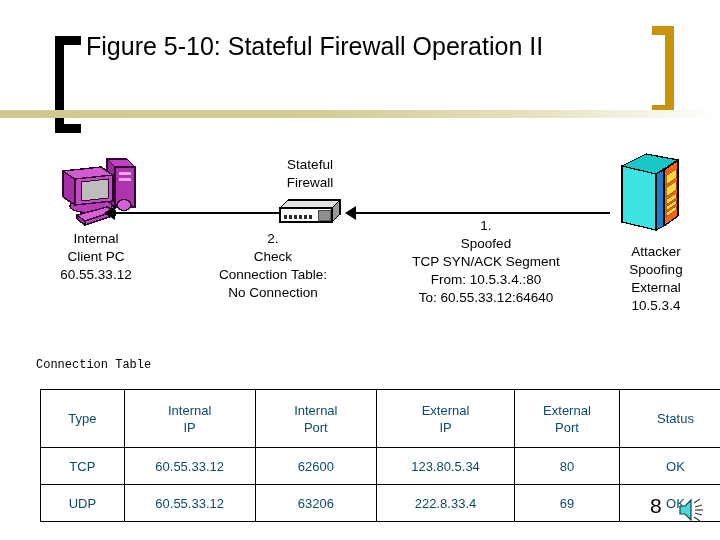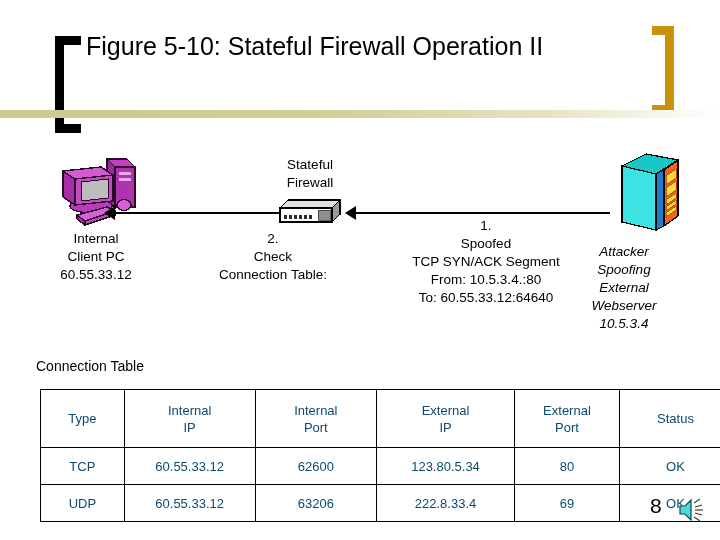--- a/index.html
+++ b/index.html
@@ -65,21 +65,21 @@
     text-align: center;
     font-size: 13.5px;
     line-height: 18px;
     color: #000000;
   }
 
   #firewall-label { left: 252px; top: 149px; width: 116px; margin-top: 7px; }
   #pc-label       { left: 26px;  top: 230px; width: 140px; }
   #step2-label    { left: 180px; top: 230px; width: 186px; }
   #step1-label    { left: 368px; top: 217px; width: 236px; }
-  #attacker-label { left: 564px; top: 243px; width: 120px; font-style: italic; }
+  #attacker-label { left: 596px; top: 243px; width: 120px; }
 
   
   .arrow-line {
     position: absolute;
     height: 2px;
     background: #000000;
     top: 212px;
   }
   #arrow-left-line  { left: 112px; width: 170px; }
   #arrow-right-line { left: 352px; width: 258px; }
@@ -98,22 +98,23 @@
   #pc-icon { position: absolute; left: 55px; top: 155px; width: 92px; height: 72px; }
   
   #firewall-icon { position: absolute; left: 278px; top: 198px; width: 66px; height: 30px; }
   
   #server-icon { position: absolute; left: 620px; top: 152px; width: 62px; height: 82px; }
 
   
   #conn-table-title {
     position: absolute;
     left: 36px; top: 358px;
-    font-size: 14px;
-    color: #000000;
+    font-size: 12px;
+    color: #000000;
+    font-family: Liberation Mono, monospace;
   }
   #conn-table {
     position: absolute;
     left: 40px; top: 389px;
     width: 692px;
     border-collapse: collapse;
     font-size: 13px;
     color: #0c4a6e;
   }
   #conn-table th, #conn-table td {
@@ -229,33 +230,33 @@
     </div>
   <div id="pc-label" class="caption">
       <div>Internal</div>
       <div>Client PC</div>
       <div>60.55.33.12</div>
     </div>
   <div id="step2-label" class="caption">
       <div>2.</div>
       <div>Check</div>
       <div>Connection Table:</div>
+      <div>No Connection</div>
     </div>
   <div id="step1-label" class="caption">
       <div>1.</div>
       <div>Spoofed</div>
       <div>TCP SYN/ACK Segment</div>
       <div>From: 10.5.3.4.:80</div>
       <div>To: 60.55.33.12:64640</div>
     </div>
   <div id="attacker-label" class="caption">
       <div>Attacker</div>
       <div>Spoofing</div>
       <div>External</div>
-      <div>Webserver</div>
       <div>10.5.3.4</div>
     </div>
 </div>
 
 <div id="conn-table-title">Connection Table</div>
 
 <table id="conn-table">
   <thead>
     <tr>
       <th class="col-type">

